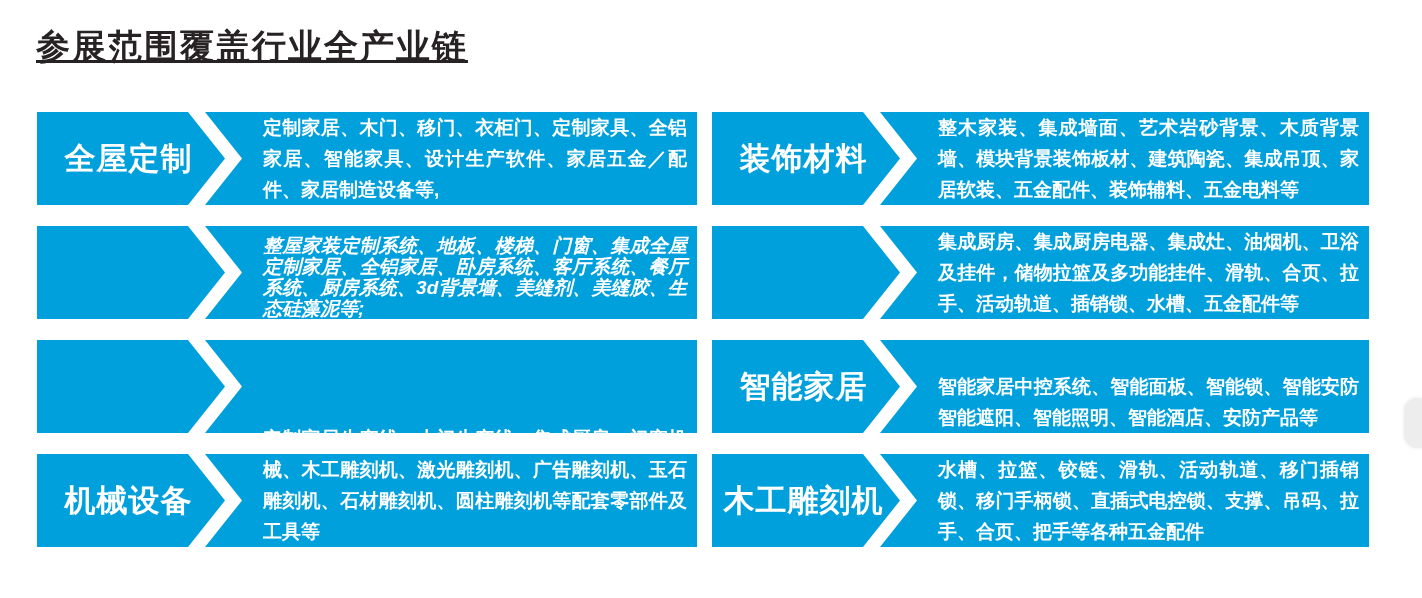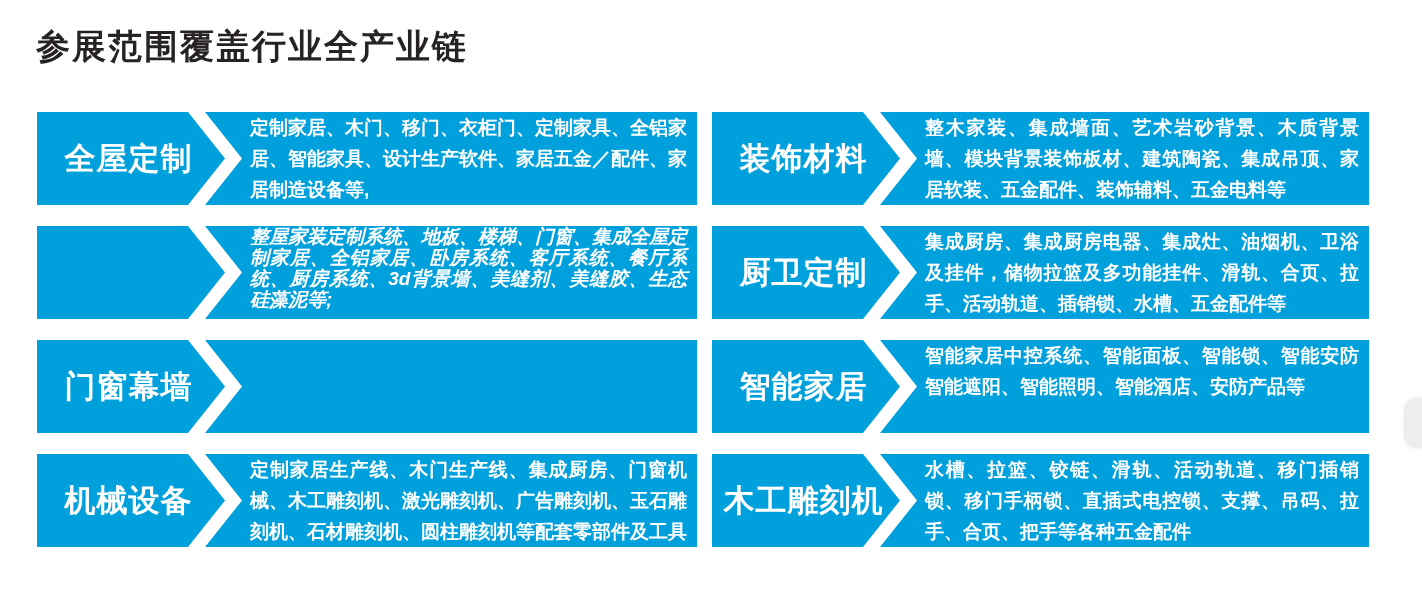--- a/index.html
+++ b/index.html
@@ -12,20 +12,21 @@
   html,body{background:#ffffff;}
   body{
     width:1422px;height:598px;position:relative;overflow:hidden;
     font-family:"Liberation Sans", sans-serif;
   }
   .page-title{
     position:absolute;left:36px;top:24px;
     font-size:34px;font-weight:bold;letter-spacing:2px;
     color:var(--title-text);
     white-space:nowrap;
+    text-decoration:underline;
   }
   .grid{
     position:absolute;left:37px;top:112px;
     display:grid;
     grid-template-columns:660px 657px;
     column-gap:15px;row-gap:21px;
     grid-auto-rows:93px;
   }
   .bar{
     position:relative;
@@ -37,22 +38,22 @@
     position:absolute;left:16px;top:0;width:151px;height:100%;
     display:flex;align-items:center;justify-content:center;
     font-size:31px;font-weight:bold;letter-spacing:1px;
     white-space:nowrap;
   }
   .bar .chev{
     position:absolute;left:151px;top:0;width:54px;height:100%;
     display:block;
   }
   .bar .desc{
-    position:absolute;left:213px;right:10px;top:0;height:100%;
-    display:flex;align-items:flex-start;
+    position:absolute;left:226px;right:10px;top:0;height:100%;
+    display:flex;align-items:flex-end;
   }
   .bar .desc p{
     font-size:19px;font-weight:bold;line-height:31px;
     text-align:justify;
   }
   .bar.lines-4 .desc p{line-height:21px;font-style:italic;}
   .scroll-thumb{
     position:absolute;left:1404px;top:398px;width:28px;height:50px;
     border-radius:13px;background:var(--scroll-thumb);
     box-shadow:0 0 4px rgba(0,0,0,0.08);
@@ -88,31 +89,29 @@
   <div class="bar lines-4">
     <svg class="chev" viewBox="0 0 54 93" preserveAspectRatio="none">
         <polygon points="0,0 17,0 54,46.5 17,93 0,93 37,46.5" fill="#ffffff"></polygon>
       </svg>
     <div class="desc">
         <p>整屋家装定制系统、地板、楼梯、门窗、集成全屋定制家居、全铝家居、卧房系统、客厅系统、餐厅系统、厨房系统、3d背景墙、美缝剂、美缝胶、生态硅藻泥等;</p>
       </div>
   </div>
 
   <div class="bar">
-    <div class="label">厨卫定制</div>
     <svg class="chev" viewBox="0 0 54 93" preserveAspectRatio="none">
         <polygon points="0,0 17,0 54,46.5 17,93 0,93 37,46.5" fill="#ffffff"></polygon>
       </svg>
     <div class="desc">
         <p>集成厨房、集成厨房电器、集成灶、油烟机、卫浴及挂件，储物拉篮及多功能挂件、滑轨、合页、拉手、活动轨道、插销锁、水槽、五金配件等</p>
       </div>
   </div>
 
   <div class="bar">
-    <div class="label">门窗幕墙</div>
     <svg class="chev" viewBox="0 0 54 93" preserveAspectRatio="none">
         <polygon points="0,0 17,0 54,46.5 17,93 0,93 37,46.5" fill="#ffffff"></polygon>
       </svg>
   </div>
 
   <div class="bar">
     <div class="label">智能家居</div>
     <svg class="chev" viewBox="0 0 54 93" preserveAspectRatio="none">
         <polygon points="0,0 17,0 54,46.5 17,93 0,93 37,46.5" fill="#ffffff"></polygon>
       </svg>

